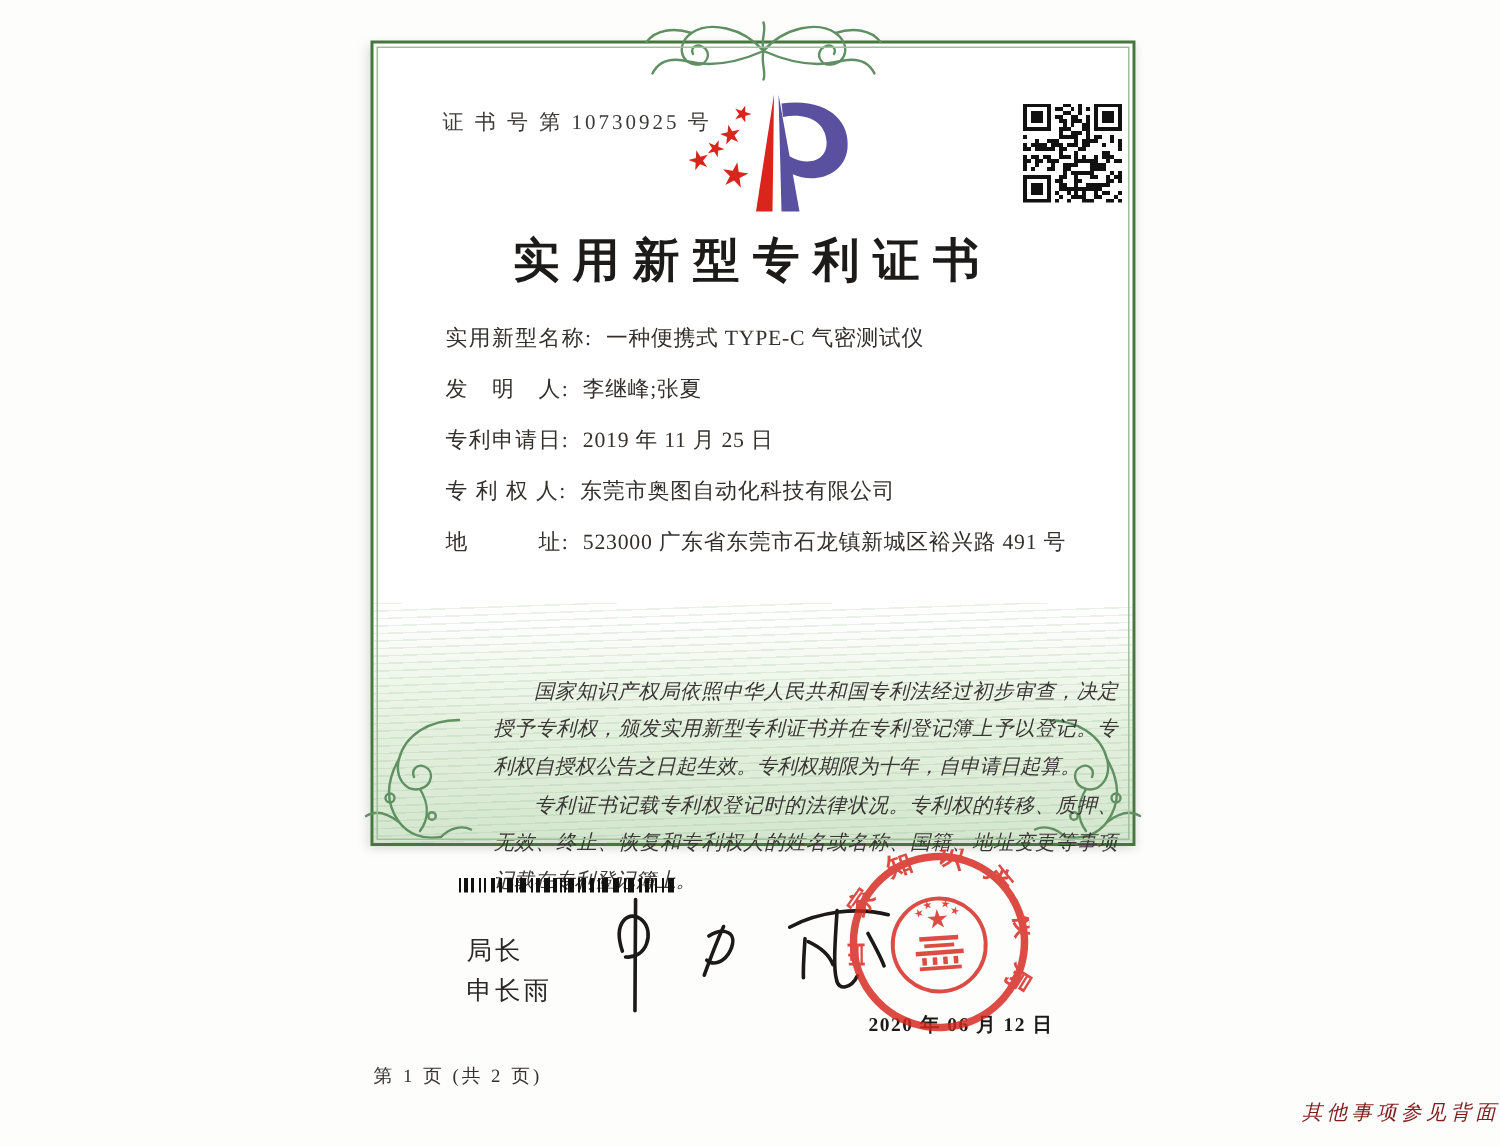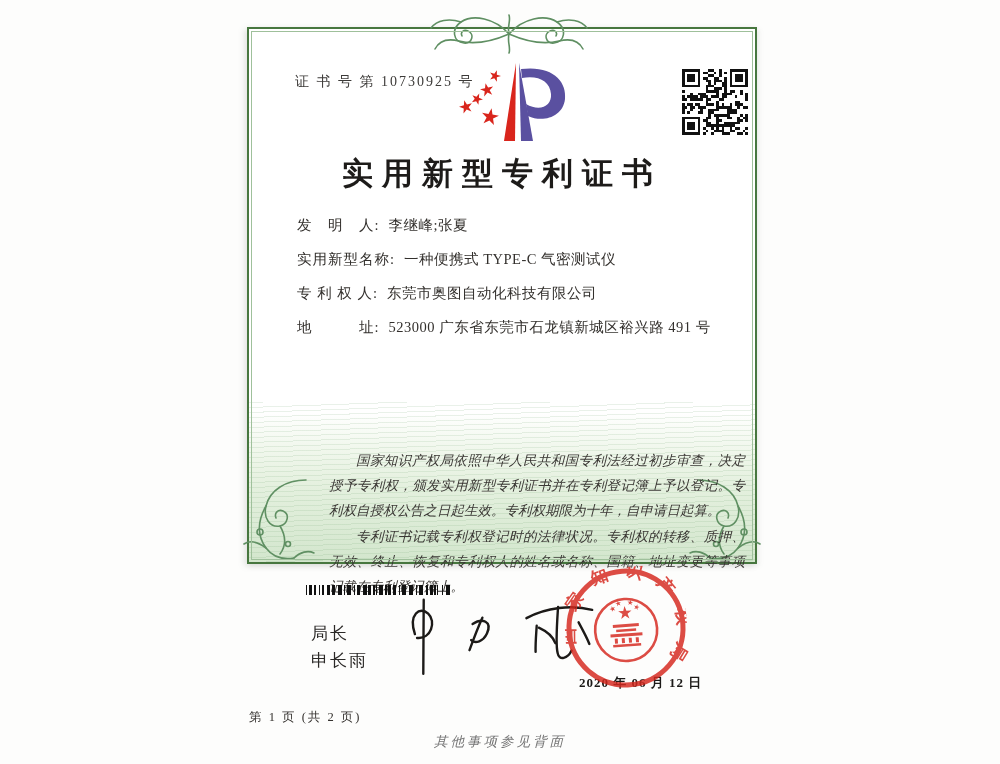--- a/index.html
+++ b/index.html
@@ -47,21 +47,21 @@
     margin-left:32px;
   }
   .body-text p{margin:0 0 1px 0;text-indent:2em;}
   
   .barcode{position:absolute;left:57px;top:556px;width:144px;height:10px;}
   .signer{position:absolute;left:62px;top:591px;font-size:17px;line-height:27px;letter-spacing:2px;color:#2b2927;}
   .signature{position:absolute;left:128px;top:562px;width:250px;height:88px;transform:rotate(-2deg);}
   .seal{position:absolute;left:316px;top:538px;width:122px;height:122px;transform:rotate(-4deg);opacity:.92;}
   .seal-date{position:absolute;left:330px;top:645px;font-size:13px;letter-spacing:1px;color:#1c1a18;font-weight:700;}
   .page-info{position:absolute;left:0;right:0;top:680px;text-align:left;font-size:12.5px;letter-spacing:2px;color:#34312e;}
-  .back-note{position:absolute;left:0;width:1000px;top:733px;text-align:center;font-size:13.5px;font-style:italic;letter-spacing:3px;color:#737373;}
+  .back-note{position:absolute;left:0;width:1000px;top:733px;text-align:right;font-size:13.5px;font-style:italic;letter-spacing:3px;color:#7f1d1d;}
   
   .orn-top{position:absolute;left:158px;top:-19px;width:205px;height:48px;}
   .orn-bl{position:absolute;left:-13px;bottom:-8px;width:86px;height:96px;}
   .orn-br{position:absolute;right:-13px;bottom:-8px;width:86px;height:96px;transform:scale(-1,1);}
 </style>
 </head>
 <body>
 
 <div class="canvas">
   <div class="paper">
@@ -337,24 +337,27 @@
         <rect x="17" y="24" width="1" height="1" fill="#111"></rect>
         <rect x="21" y="24" width="1" height="1" fill="#111"></rect>
         <rect x="22" y="24" width="1" height="1" fill="#111"></rect>
         <rect x="24" y="24" width="1" height="1" fill="#111"></rect>
       </svg>
 
     <div class="title">实用新型专利证书</div>
 
     <div class="fields">
       <div class="row">
+        <span class="lbl">实用新型名称:</span><span class="val">一种便携式 TYPE-C 气密测试仪</span>
+      </div>
+      <div class="row">
         <span class="lbl">发　明　人:</span><span class="val">李继峰;张夏</span>
       </div>
       <div class="row">
-        <span class="lbl">实用新型名称:</span><span class="val">一种便携式 TYPE-C 气密测试仪</span>
+        <span class="lbl">专利申请日:</span><span class="val">2019 年 11 月 25 日</span>
       </div>
       <div class="row">
         <span class="lbl">专 利 权 人:</span><span class="val">东莞市奥图自动化科技有限公司</span>
       </div>
       <div class="row">
         <span class="lbl">地　　　址:</span><span class="val">523000 广东省东莞市石龙镇新城区裕兴路 491 号</span>
       </div>
     </div>
 
     <div class="body-text">

